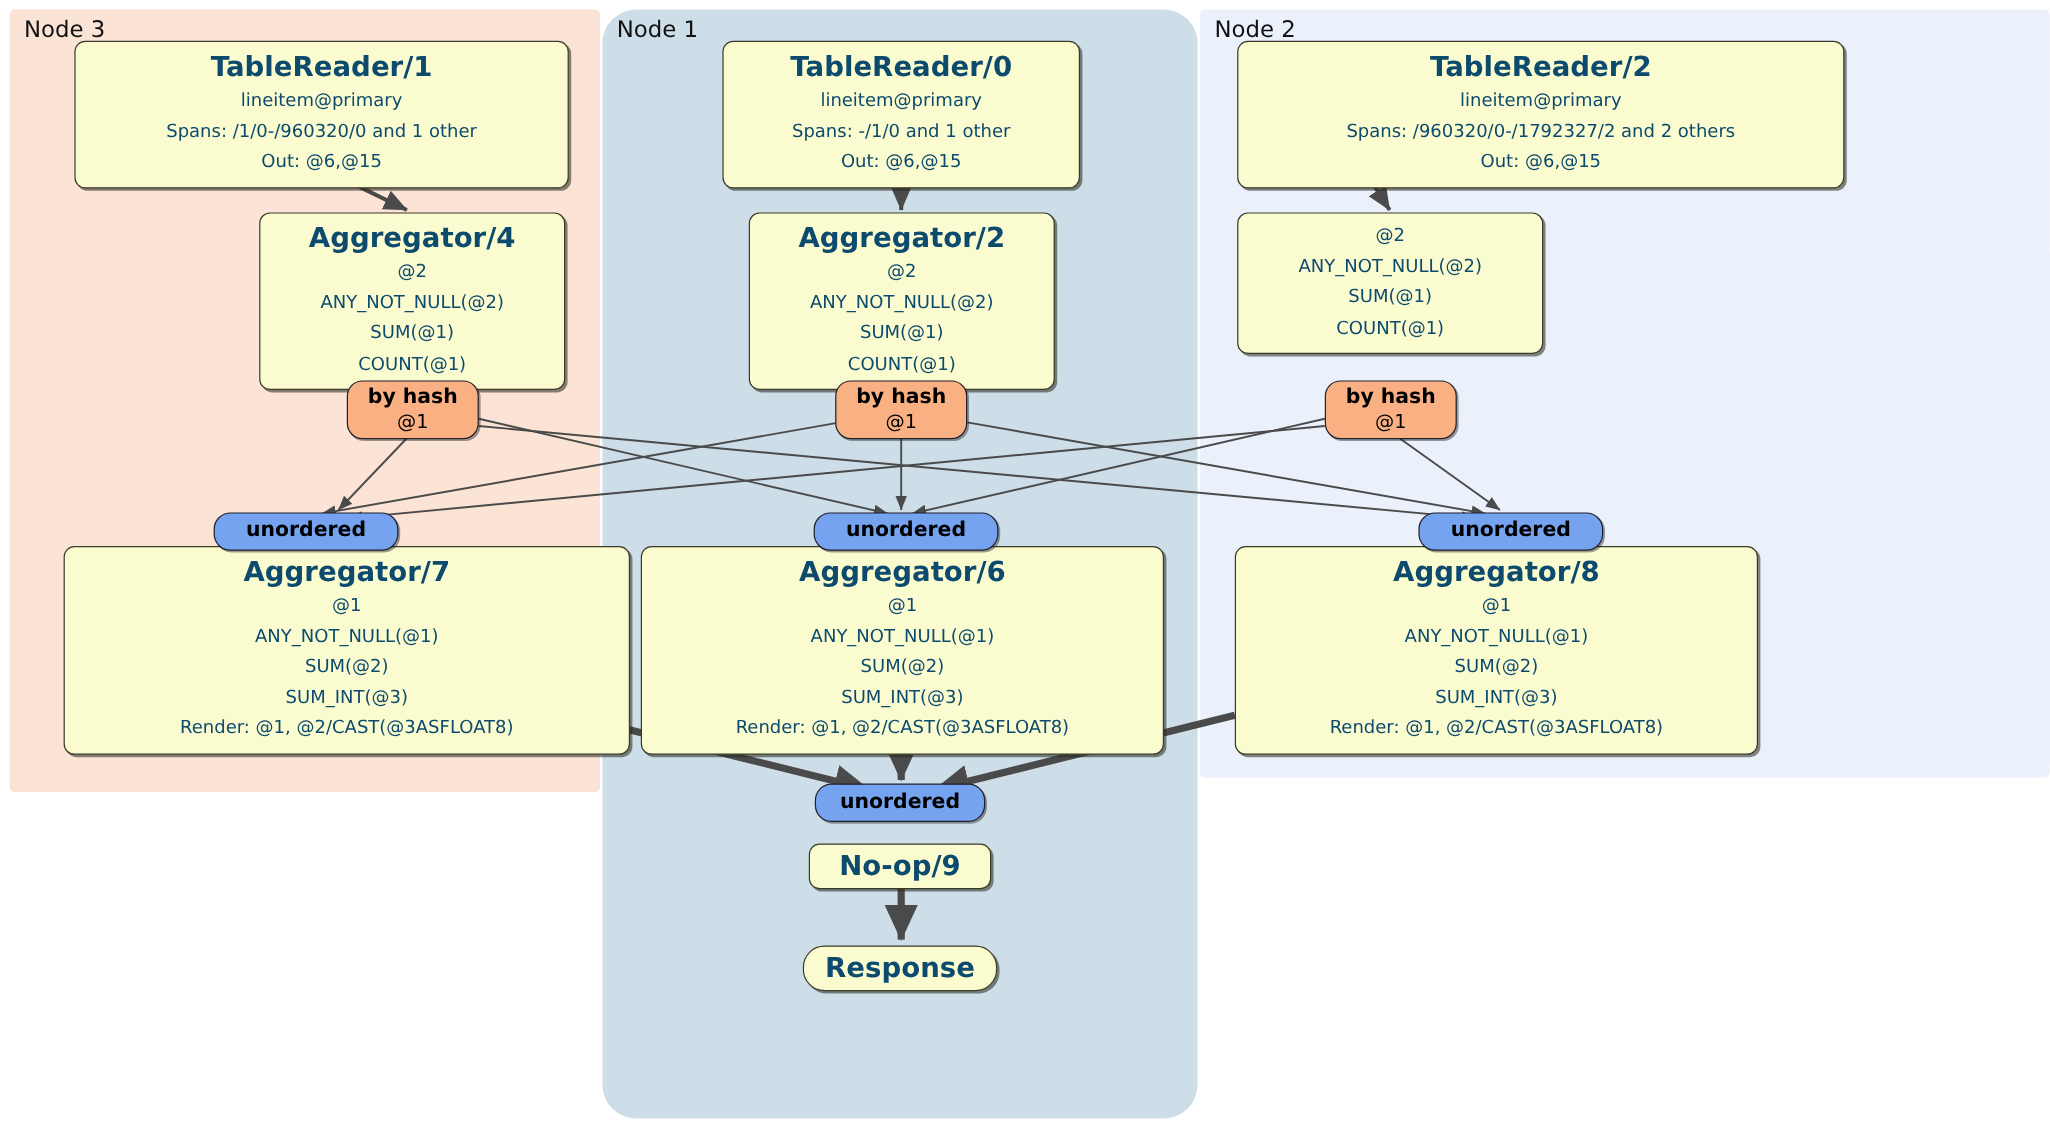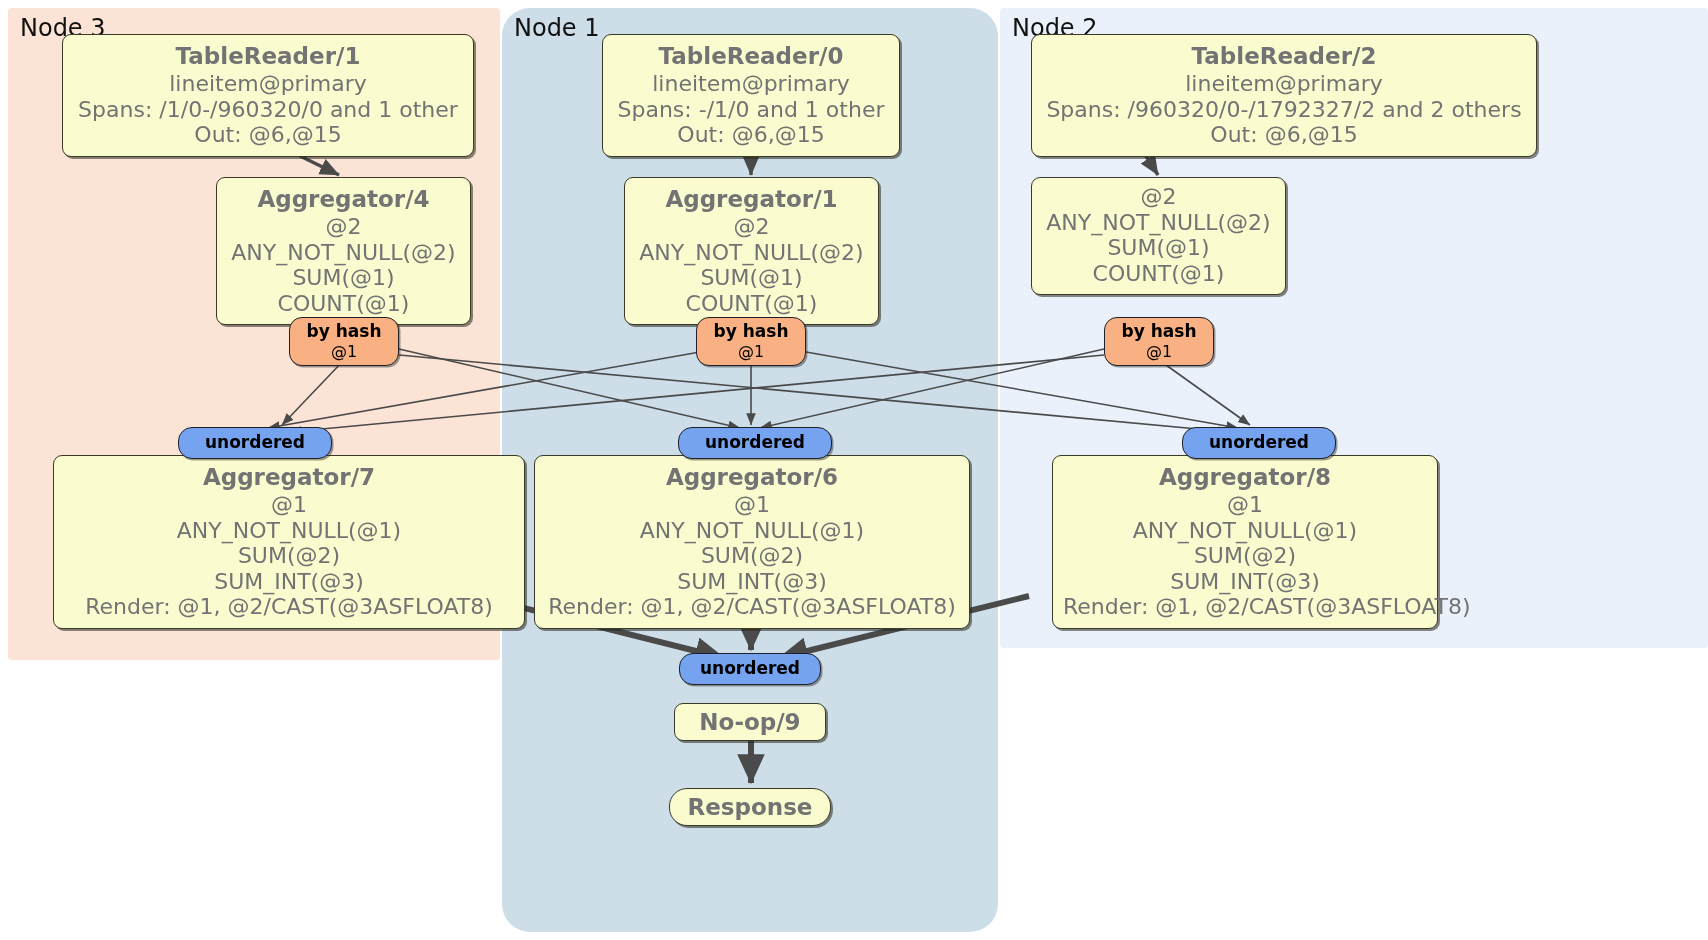--- a/index.html
+++ b/index.html
@@ -5,21 +5,21 @@
   html,body{margin:0;padding:0;background:#ffffff;}
   body{
     width:1708px;height:940px;position:relative;overflow:hidden;
     font-family:"DejaVu Sans","Liberation Sans",sans-serif;
   }
   #stage{position:absolute;left:0;top:0;width:1708px;height:940px;}
 
   
   .panel{position:absolute;border-radius:4px;}
   .panel-label{
-    position:absolute;left:12px;top:6px;font-size:24px;color:#111;
+    position:absolute;left:12px;top:6px;font-size:19px;color:#111;
     font-family:"DejaVu Sans","Liberation Sans",sans-serif;
     white-space:nowrap;
   }
 
   #panel-node3{left:8px;  top:8px;  width:492px; height:652px; background:#fbe3d6;}
   #panel-node1{left:502px;top:8px;  width:496px; height:924px; background:#cddee9;border-radius:28px;}
   #panel-node2{left:1000px;top:8px; width:708px; height:640px; background:#ebf1fb;}
 
   
   #edges{position:absolute;left:0;top:0;width:1708px;height:940px;pointer-events:none;}
@@ -27,24 +27,24 @@
   
   .box{
     position:absolute;
     background:#fbfbd0;
     border:1.6px solid #3a3a28;
     border-radius:9px;
     box-shadow:2px 2px 0 rgba(40,40,30,.55);
     box-sizing:border-box;
     text-align:center;
     padding:6px 10px 8px 10px;
-    color:#737373;
+    color:#0c4a6e;
   }
   .box .t{font-size:23px;font-weight:bold;line-height:30px;white-space:nowrap;}
-  .box .l{font-size:22px;line-height:25.5px;white-space:nowrap;}
+  .box .l{font-size:15px;line-height:25.5px;white-space:nowrap;}
 
   
   .box.pill{padding:3px 16px;}
   .box.pill .t{font-size:23px;line-height:30px;}
 
   
   .badge{
     position:absolute;
     border:1.6px solid #20202a;
     border-radius:13px;
@@ -76,21 +76,21 @@
   #hash5{left:1104px;top:317px; width:110px;}
 
   
   #un7{left:178px; top:427px; width:154px;}
   #un6{left:678px; top:427px; width:154px;}
   #un8{left:1182px;top:427px; width:154px;}
 
   
   #agg7{left:53px;  top:455px; width:472px;}
   #agg6{left:534px; top:455px; width:436px;}
-  #agg8{left:1029px;top:455px; width:386px;margin-left:23px;}
+  #agg8{left:1029px;top:455px; width:436px;}
 
   
   #un9{left:679px; top:653px; width:142px;}
   #noop{left:674px; top:687px; width:152px;margin-top:16px;}
   #resp{left:669px; top:788px; width:162px;border-radius:18px;}
 </style>
 </head>
 <body>
 
 <div id="stage">
@@ -171,21 +171,21 @@
 
   <div class="box" id="agg4">
     <div class="t">Aggregator/4</div>
     <div class="l">@2</div>
     <div class="l">ANY_NOT_NULL(@2)</div>
     <div class="l">SUM(@1)</div>
     <div class="l">COUNT(@1)</div>
   </div>
 
   <div class="box" id="agg3">
-    <div class="t">Aggregator/1</div>
+    <div class="t">Aggregator/2</div>
     <div class="l">@2</div>
     <div class="l">ANY_NOT_NULL(@2)</div>
     <div class="l">SUM(@1)</div>
     <div class="l">COUNT(@1)</div>
   </div>
 
   <div class="box" id="agg5">
     <div class="l">@2</div>
     <div class="l">ANY_NOT_NULL(@2)</div>
     <div class="l">SUM(@1)</div>

